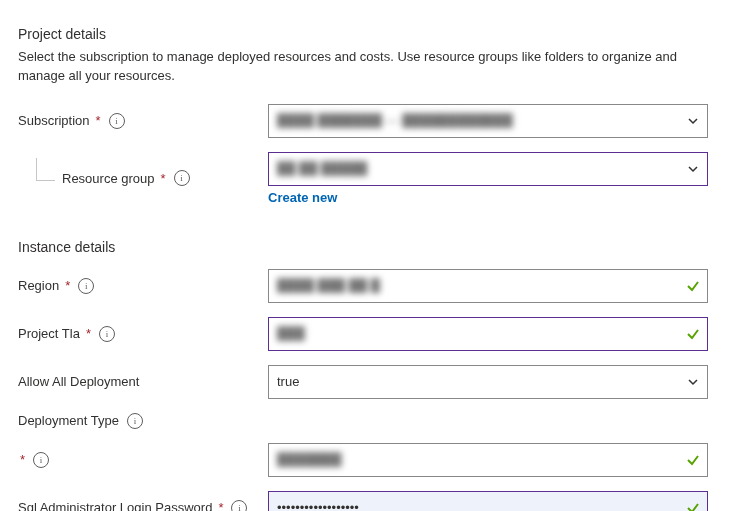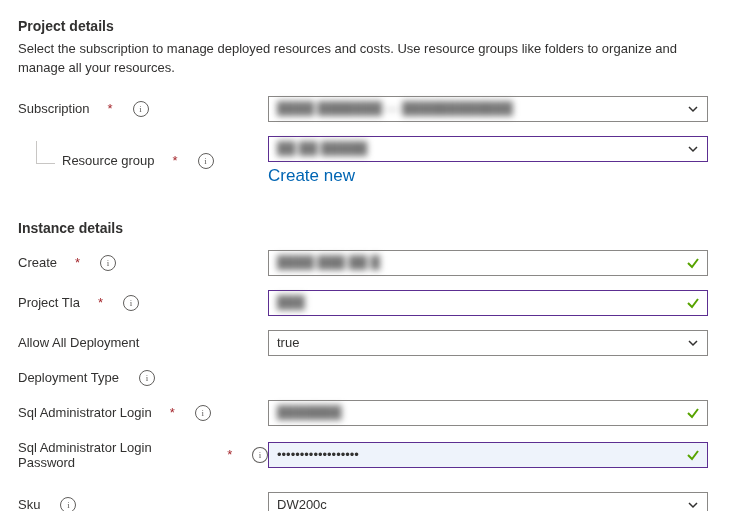--- a/index.html
+++ b/index.html
@@ -18,41 +18,41 @@
   body{
     font-family:"Segoe UI","Segoe UI Web",Arial,sans-serif;
     font-size:13px;
     color:var(--text);
     background:#fff;
     width:733px;
     padding:14px 18px 20px 18px;
     box-sizing:border-box;
   }
   .section-title{
-    font-weight:700;
+    font-weight:400;
     font-size:14px;
-    margin:4px 0 6px 0;
+    margin:12px 0 6px 0;
   }
   .section-desc{
     color:var(--text);
     line-height:1.45;
     margin:0 0 18px 0;
     max-width:700px;
   }
   .row{
     display:flex;
     align-items:center;
     margin-bottom:14px;
   }
   .row .label-col{
     width:250px;
     flex:0 0 250px;
     display:flex;
     align-items:center;
-    gap:16px;
+    gap:4px;
     color:var(--text);
     box-sizing:border-box;
   }
   .row.indent .label-col{
     padding-left:44px;
     position:relative;
   }
   .indent-connector{
     position:absolute;
     left:18px;
@@ -78,21 +78,21 @@
     font-family:Georgia,serif;
   }
   .control-col{
     flex:1 1 auto;
     min-width:0;
     max-width:440px;
   }
   .field{
     position:relative;
     width:100%;
-    height:26px;
+    height:34px;
     border:1px solid var(--border);
     background:#fff;
     display:flex;
     align-items:center;
     padding:0 28px 0 8px;
     box-sizing:border-box;
     font-size:13px;
     color:var(--text);
   }
   .field.focus{border-color:var(--focus);}
@@ -113,24 +113,25 @@
     right:0;top:0;bottom:0;
     width:28px;
     display:flex;
     align-items:center;
     justify-content:center;
   }
   .chevron svg{width:12px;height:12px;stroke:#323130;stroke-width:1.5;fill:none;}
   .check svg{width:14px;height:14px;stroke:var(--valid);stroke-width:2;fill:none;}
   .link{
     color:var(--link);
-    font-size:17px;
+    font-size:13px;
     margin-top:4px;
     display:inline-block;
     cursor:pointer;
+    font-weight:bold;
   }
   .section-gap{height:10px;}
   .section-title.instance{margin-top:10px;margin-bottom:14px;}
   .spacer-extra{height:8px;}
 </style>
 </head>
 <body>
 
 <div class="section-title">Project details</div>
 <p class="section-desc">Select the subscription to manage deployed resources and costs. Use resource groups like folders to organize and manage all your resources.</p>
@@ -172,21 +173,21 @@
     <span class="link">Create new</span>
   </div>
 </div>
 
 <div class="section-gap"></div>
 
 <div class="section-title instance">Instance details</div>
 
 <div class="row">
   <div class="label-col">
-    <span>Create</span>
+    <span>Region</span>
     <span class="req">*</span>
     <span class="info">i</span>
   </div>
   <div class="control-col">
     <div class="field">
       <span class="value blur">████ ███ ██ █</span>
       <span class="check">
         <svg viewBox="0 0 14 14">
             <polyline points="2,7 6,11 12,3"></polyline>
           </svg>
@@ -231,21 +232,20 @@
 
 <div class="row">
   <div class="label-col">
     <span>Deployment Type</span>
     <span class="info">i</span>
   </div>
 </div>
 
 <div class="row">
   <div class="label-col">
-    <span>Sql Administrator Login</span>
     <span class="req">*</span>
     <span class="info">i</span>
   </div>
   <div class="control-col">
     <div class="field">
       <span class="value blur">███████</span>
       <span class="check">
         <svg viewBox="0 0 14 14">
             <polyline points="2,7 6,11 12,3"></polyline>
           </svg>

